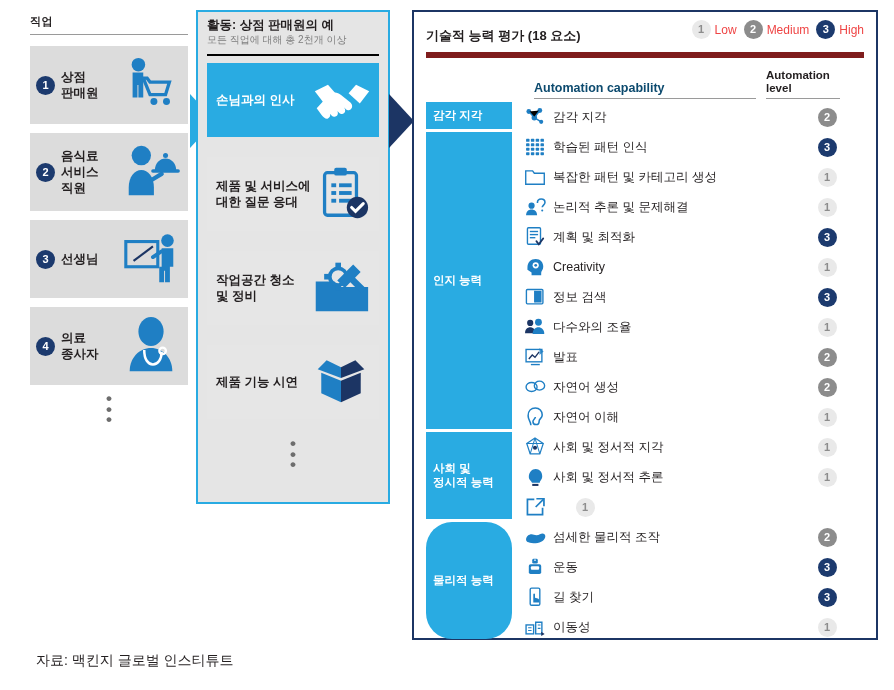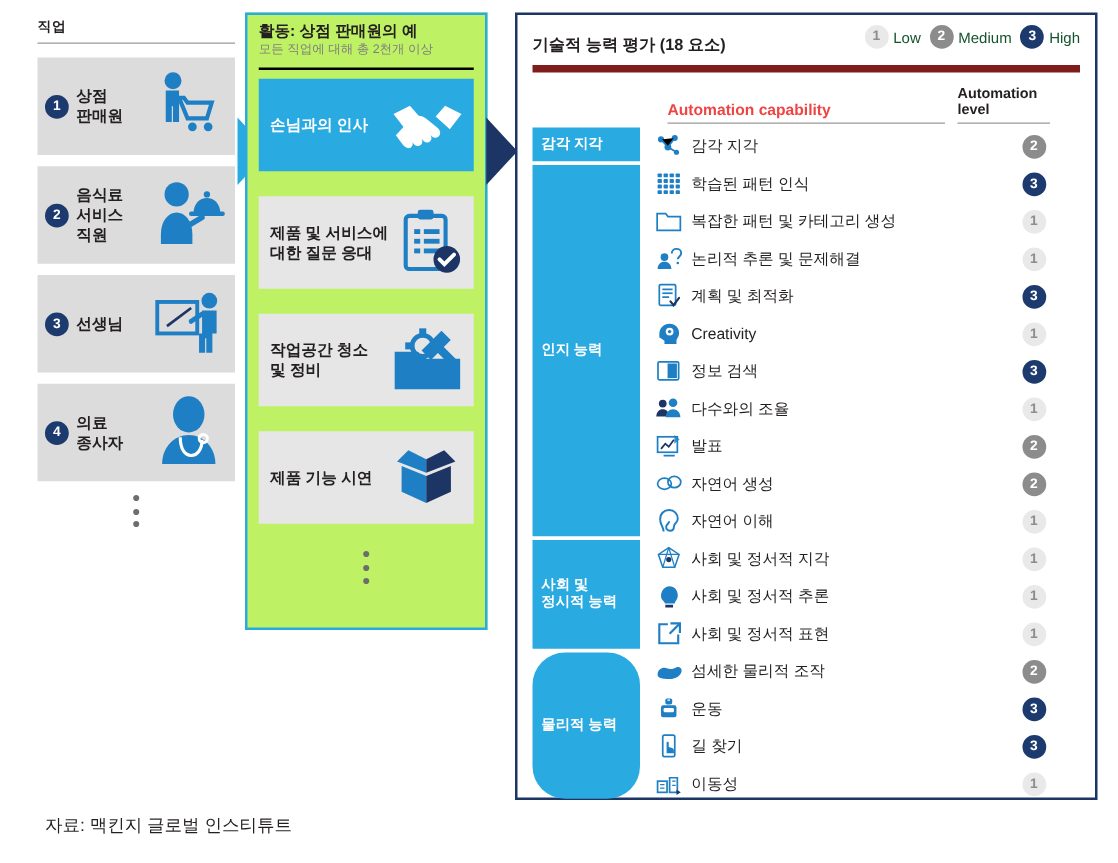--- a/index.html
+++ b/index.html
@@ -48,21 +48,21 @@
   
   .arrow{position:absolute;width:0;height:0;border-style:solid;}
   .arrow-1{left:190px;top:94px;border-width:27px 0 27px 25px;
            border-color:transparent transparent transparent #29abe2;}
   .arrow-2{left:389px;top:94px;border-width:27px 0 27px 25px;
            border-color:transparent transparent transparent #1c3564;}
 
   
   .col-acts{
     position:absolute;left:196px;top:10px;width:194px;height:494px;
-    border:2px solid #29abe2;box-sizing:border-box;background:#bef264;
+    border:2px solid #29abe2;box-sizing:border-box;background:#e5e5e5;
     padding:6px 9px 0 9px;
   }
   .acts-title{font-size:12.5px;font-weight:bold;color:#231f20;line-height:1.25;}
   .acts-sub{font-size:10px;color:#7e7e7e;line-height:1.25;
             padding-bottom:8px;border-bottom:2px solid #000000;margin-bottom:7px;}
   .act-card{
     height:74px;margin-bottom:20px;background:#e6e6e6;
     display:flex;align-items:center;position:relative;padding-left:9px;
     box-sizing:border-box;
   }
@@ -74,26 +74,26 @@
 
   
   .col-cap{
     position:absolute;left:412px;top:10px;width:466px;height:630px;
     border:2px solid #1c3564;box-sizing:border-box;background:#fff;
   }
   .cap-head{position:relative;height:40px;margin:0 12px;border-bottom:6px solid #7f1d1d;}
   .cap-title{position:absolute;left:0;top:15px;font-size:13px;font-weight:bold;color:#231f20;}
   .legend{position:absolute;right:0;top:8px;display:flex;align-items:center;gap:7px;}
   .legend-item{display:flex;align-items:center;gap:4px;}
-  .legend-item span.t{font-size:12px;color:#14532d;}
+  .legend-item span.t{font-size:12px;color:#ef4444;}
 
   .subhead{position:relative;height:44px;margin:0 12px;}
   .sh-auto{
     position:absolute;left:108px;bottom:3px;width:222px;
-    font-size:12.5px;font-weight:bold;color:#ef4444;
+    font-size:12.5px;font-weight:bold;color:#0c4a6e;
     border-bottom:1px solid #9a9a9a;padding-bottom:3px;
   }
   .sh-cap{
     position:absolute;left:340px;bottom:3px;width:74px;
     font-size:11.5px;font-weight:bold;color:#231f20;line-height:1.15;
     border-bottom:1px solid #9a9a9a;padding-bottom:3px;white-space:pre-line;
   }
 
   .cap-body{position:relative;margin:0 12px;}
   .grp-col{position:absolute;left:0;top:0;width:86px;}
@@ -456,21 +456,20 @@
             </div>
           </div>
           <div class="row">
             <div class="row-icon">
               <svg width="22" height="22" viewBox="0 0 64 64">
                 <path d="M30 10H10v44h44V34" fill="none" stroke="#1f7fc4" stroke-width="5"></path>
                 <path d="M36 8h22v22" fill="none" stroke="#1f7fc4" stroke-width="5"></path>
                 <path d="M34 32L57 9" stroke="#1f7fc4" stroke-width="5"></path>
               </svg>
             </div>
-            <div class="row-label">사회 및 정서적 표현</div>
             <div class="row-lv">
               <div class="lv l1">1</div>
             </div>
           </div>
           <div class="row">
             <div class="row-icon">
               <svg width="22" height="22" viewBox="0 0 64 64">
                 <path d="M6 40c0-10 8-16 16-16 6 0 8 3 14 3 9 0 12-5 18-5 4 0 8 3 8 8 0 10-12 20-28 20C16 50 6 47 6 40z" fill="#1f7fc4"></path>
               </svg>
             </div>

